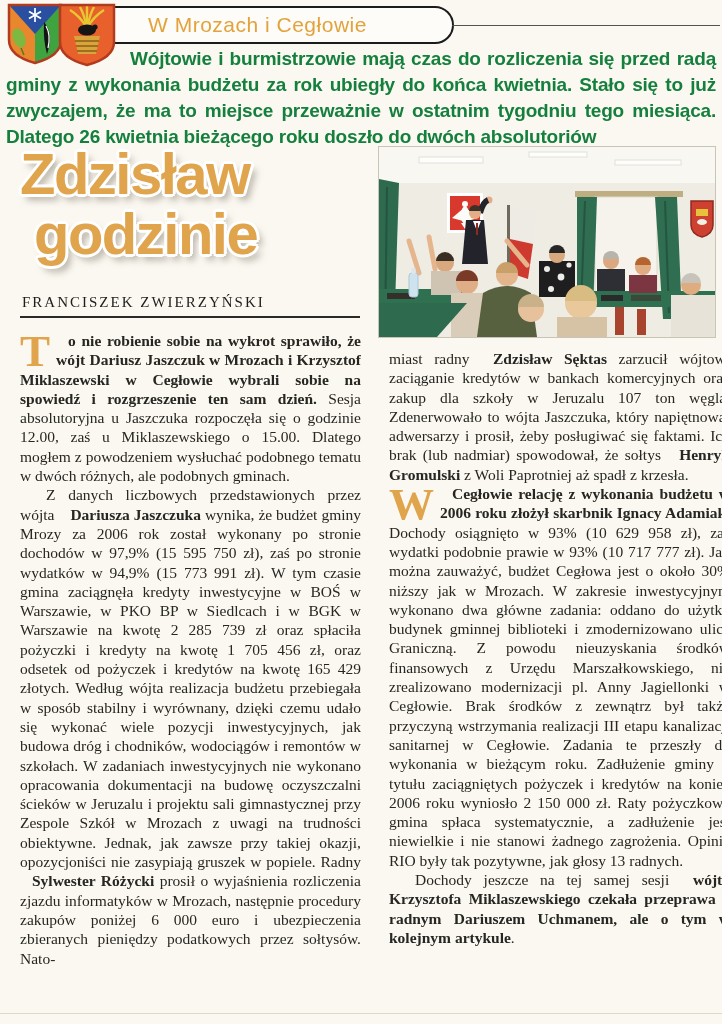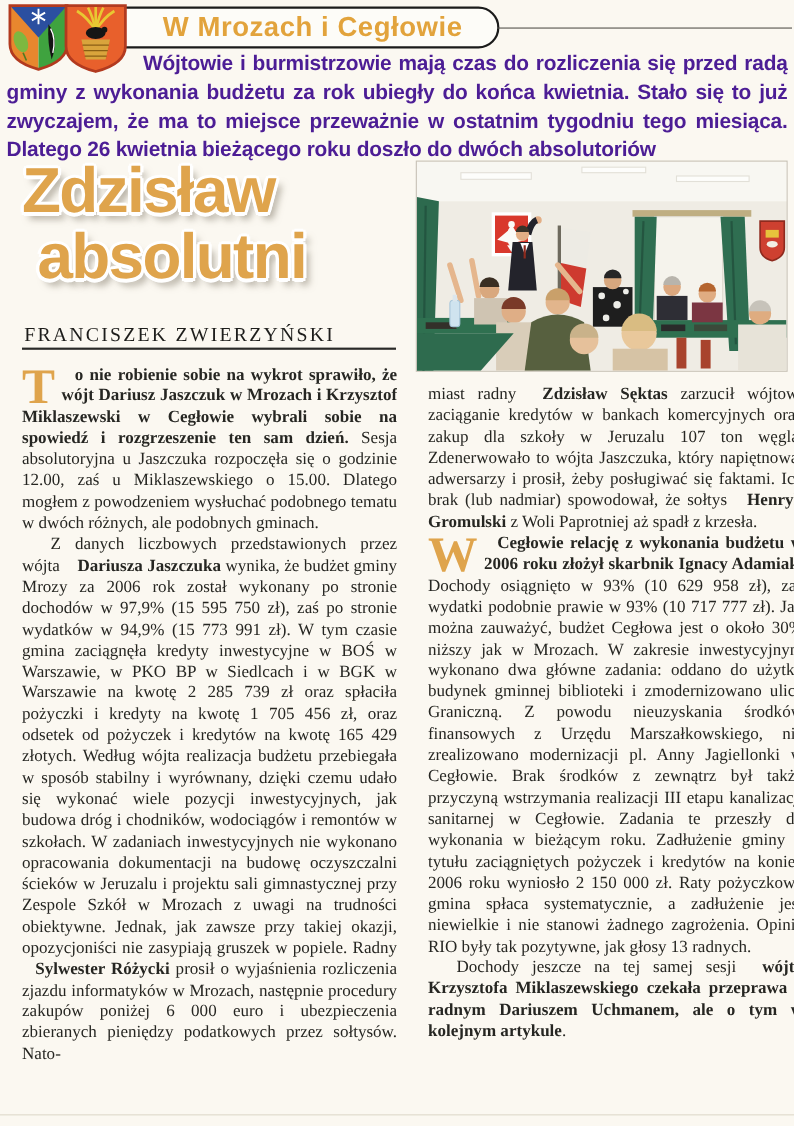--- a/index.html
+++ b/index.html
@@ -6,48 +6,48 @@
     --gold:#DFA44C; --banner-gold:#E2A33C; --paper:#FBF8F1; --text:#262622;
   }
   html,body{margin:0;padding:0;background:var(--paper);}
   .page{position:relative;width:722px;height:1024px;background:var(--paper);overflow:hidden;
         font-family:"Liberation Serif",serif;color:var(--text);}
 
   
   .banner-pill{position:absolute;left:88px;top:6px;width:366px;height:38px;
     border:2.5px solid #1b1b1b;border-radius:21px;background:#FDFCF8;
     display:flex;align-items:center;padding-left:58px;box-sizing:border-box;}
-  .banner-text{font-family:"Liberation Sans",sans-serif;font-weight:700;font-size:25px;
+  .banner-text{font-family:"Liberation Sans",sans-serif;font-weight:400;font-size:21px;
     color:var(--banner-gold);letter-spacing:.5px;white-space:nowrap;}
   .banner-rule{position:absolute;top:25px;left:452px;width:268px;border-top:1.6px solid #55534d;}
   .arms{position:absolute;left:6px;top:2px;display:flex;}
   .arms svg{display:block;}
   .arms svg+svg{margin-left:-8px;}
 
   
   .lede{position:absolute;top:46px;left:6px;width:710px;margin:0;
     font-family:"Liberation Sans",sans-serif;font-weight:700;font-size:19px;line-height:26px;
-    color:#4c1d95;text-align:justify;text-indent:124px;letter-spacing:-0.2px;}
+    color:#15803d;text-align:justify;text-indent:124px;letter-spacing:-0.2px;}
 
   
   .headline{position:absolute;top:144px;left:20px;margin:0;
     font-family:"Liberation Sans",sans-serif;font-weight:700;font-size:58px;line-height:60px;
     color:var(--gold);letter-spacing:-1.5px;
     text-shadow:-2px -2px 0 #fff,2px -2px 0 #fff,-2px 2px 0 #fff,2px 2px 0 #fff,
       -3px 0 0 #fff,3px 0 0 #fff,0 3px 0 #fff,0 -3px 0 #fff,5px 6px 7px rgba(150,142,128,.7);}
   .headline .hl{display:block;}
   .headline .hl2{margin-left:14px;}
 
   
   .photo{position:absolute;left:378px;top:146px;width:338px;height:192px;margin:0;
     border:1px solid #C9C4B8;box-sizing:border-box;background:#EFECE4;}
   .photo svg{display:block;}
 
   
-  .byline{position:absolute;left:22px;top:294px;font-size:18px;letter-spacing:2px;color:#1d1d1b;}
+  .byline{position:absolute;left:22px;top:294px;font-size:15px;letter-spacing:2px;color:#1d1d1b;}
   .byline-rule{position:absolute;left:20px;top:316px;width:340px;border-top:2px solid #2a2a28;}
 
   
   .col{position:absolute;width:341px;font-size:15.5px;line-height:19.3px;
     text-align:justify;overflow:hidden;}
   .col-left{left:20px;top:331px;height:690px;}
   .col-right{left:389px;top:349px;height:670px;}
   .para{margin:0;}
   .para.indent{text-indent:26px;}
   .dropcap{float:left;font-family:"Liberation Serif",serif;font-weight:700;
@@ -117,21 +117,21 @@
         </g>
         <path d="M4 3 H58 V40 Q58 56 31 63 Q4 56 4 40 Z" fill="none" stroke="#B23A1F" stroke-width="2.5"></path>
       </svg>
     </div>
   </header>
 
   <p class="lede">Wójtowie i burmistrzowie mają czas do rozliczenia się przed radą gminy z wykonania budżetu za rok ubiegły do końca kwietnia. Stało się to już zwyczajem, że ma to miejsce przeważnie w ostatnim tygodniu tego miesiąca. Dlatego 26 kwietnia bieżącego roku doszło do dwóch absolutoriów</p>
 
   <h1 class="headline">
     <span class="hl">Zdzisław</span>
-    <span class="hl hl2">absolutni</span>
+    <span class="hl hl2">godzinie</span>
   </h1>
 
   <figure class="photo">
     <svg width="336" height="190" viewBox="0 0 336 190">
       <rect width="336" height="190" fill="#EFECE4"></rect>
       <rect width="336" height="36" fill="#F8F7F2"></rect>
       <g fill="#FDFDFB" stroke="#E2E0D8" stroke-width="1">
         <rect x="40" y="10" width="64" height="6"></rect>
           <rect x="150" y="5" width="58" height="5"></rect>
           <rect x="236" y="13" width="66" height="5"></rect>

